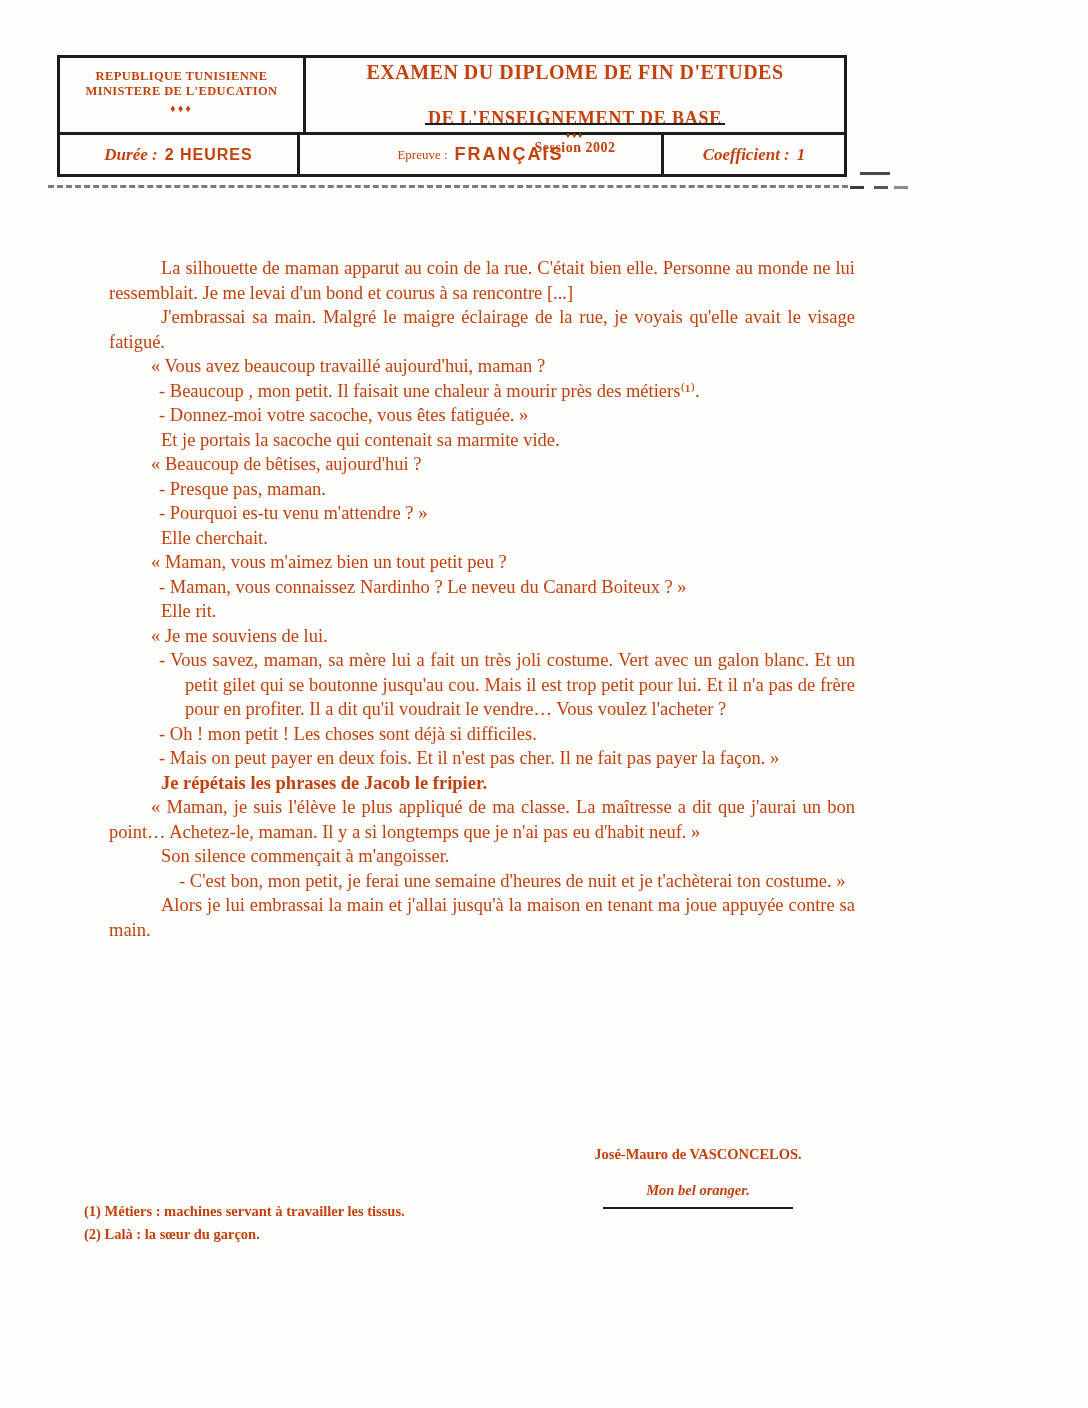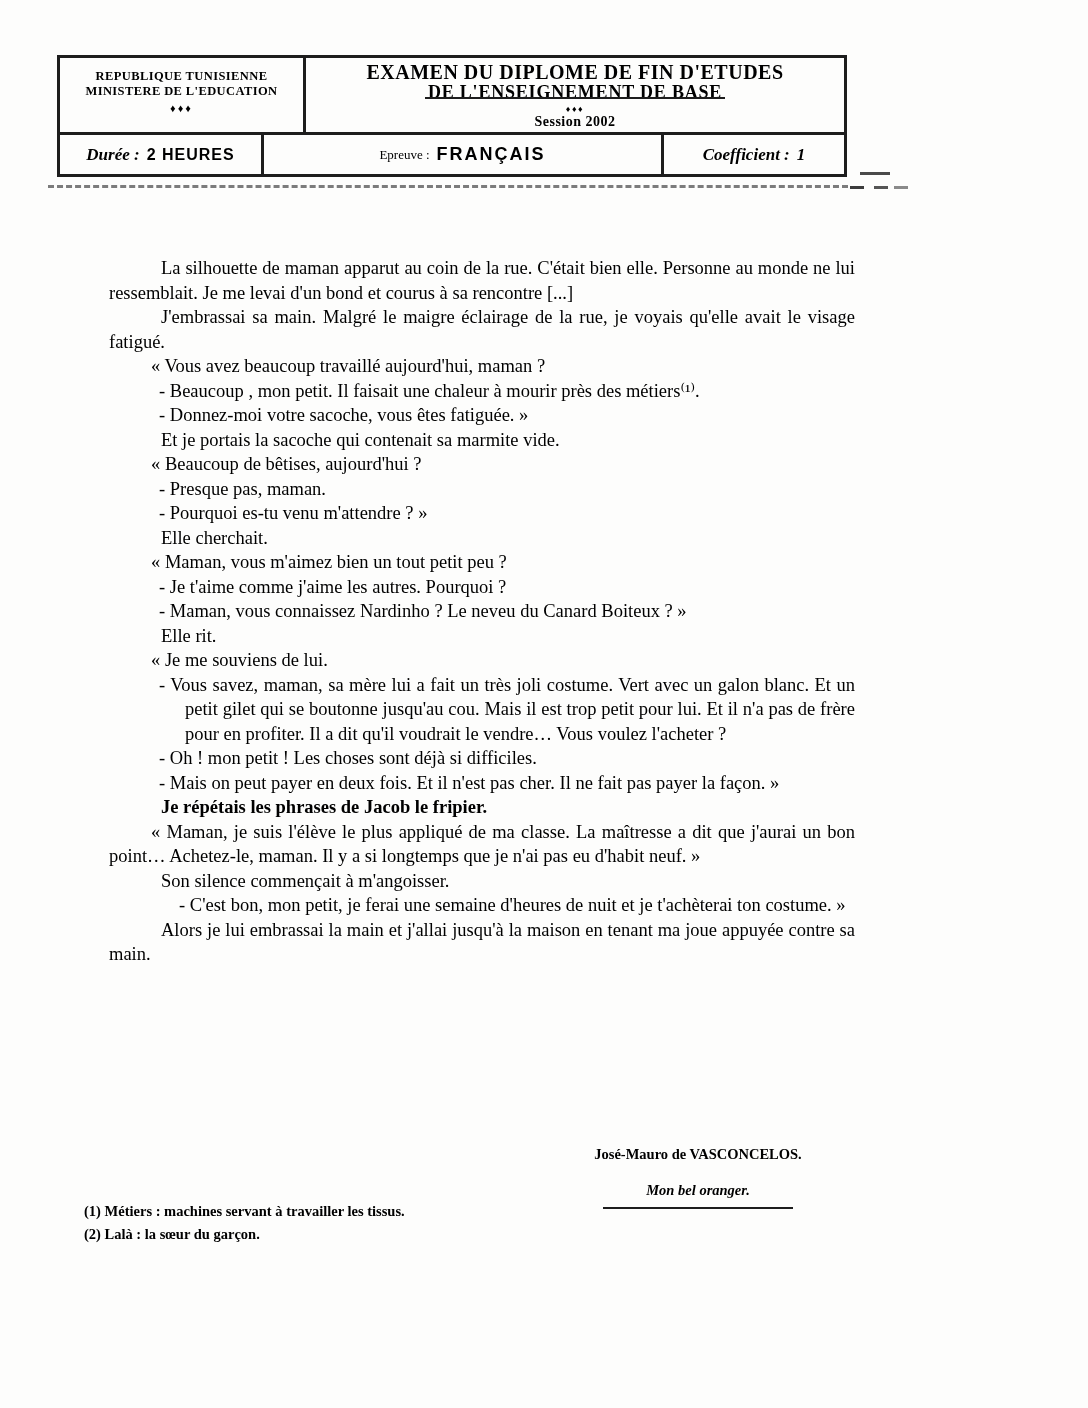--- a/index.html
+++ b/index.html
@@ -1,55 +1,55 @@
 <!DOCTYPE html>
 <html lang="fr"><head>
 <meta charset="utf-8">
 <style>
   html,body { margin:0; padding:0; background:#e9e9e7; }
   .page {
     position:relative;
     width:1088px; height:1408px;
     margin:0 auto;
     background:#fdfdfc;
-    color:#000000;
+    color:#c2410c;
     font-family:"Liberation Serif","DejaVu Serif",serif;
     overflow:hidden;
   }
 
   
   .exam-header {
     position:absolute; left:57px; top:55px; width:790px;
     border:3px solid #1d1d1d; box-sizing:border-box;
     background:#fdfdfc;
   }
   .hdr-top { display:flex; height:74px; border-bottom:3px solid #1d1d1d; }
   .hdr-left {
     width:246px; border-right:3px solid #1d1d1d; box-sizing:border-box;
     text-align:center; padding-top:11px;
   }
   .ml1, .ml2 { font-size:12.5px; font-weight:bold; letter-spacing:.4px; line-height:15px; }
   .orn { font-size:11px; letter-spacing:2px; margin-top:4px; line-height:10px; }
   .hdr-title { flex:1; text-align:center; padding-top:3px; }
   .t1 { font-size:20px; font-weight:bold; letter-spacing:.5px; line-height:22px; }
   .t2 { font-size:18px; font-weight:bold; letter-spacing:.8px; line-height:19px; }
-  .t2 .struck { position:relative; display:inline-block; }
+  .t2 .struck { position:relative; display:inline-block;margin-top:26px; }
   .t2 .struck::after {
     content:""; position:absolute; left:-3px; right:-3px; bottom:3px;
     height:2.5px; background:#1d1d1d;
   }
   .orn2 { font-size:9px; letter-spacing:1.5px; line-height:9px; margin-top:3px; }
   .session { font-size:14px; font-weight:bold; letter-spacing:.5px; line-height:15px; }
 
   .hdr-bottom { display:flex; height:39px; }
   .cell {
     display:flex; align-items:center; justify-content:center;
     box-sizing:border-box; white-space:nowrap;
   }
-  .c1 { width:204px; border-right:3px solid #1d1d1d; }
+  .c1 { width:240px; border-right:3px solid #1d1d1d; }
   .c2 { flex:1; border-right:3px solid #1d1d1d; }
   .c3 { width:180px; }
   .lbl-serif  { font-size:13px; }
   .lbl-italic { font-size:17px; font-style:italic; font-weight:bold; }
   .val-sans   { font-family:"Liberation Sans","DejaVu Sans",sans-serif; font-weight:bold; font-size:16px; letter-spacing:1px; margin-left:7px; }
   .val-sans-lg{ font-family:"Liberation Sans","DejaVu Sans",sans-serif; font-weight:bold; font-size:18px; letter-spacing:2px; margin-left:7px; }
   .val-italic { font-style:italic; font-weight:bold; font-size:17px; margin-left:7px; }
 
   
   .hdr-mark { position:absolute; left:860px; top:172px; width:30px; height:3px; background:#4a4a4a; }
@@ -129,21 +129,20 @@
       <p class="st-indent">J'embrassai sa main. Malgré le maigre éclairage de la rue, je voyais qu'elle avait le visage fatigué.</p>
       <p class="st-quote">« Vous avez beaucoup travaillé aujourd'hui, maman ?</p>
       <p class="st-dash">- Beaucoup , mon petit. Il faisait une chaleur à mourir près des métiers⁽¹⁾.</p>
       <p class="st-dash">- Donnez-moi votre sacoche, vous êtes fatiguée. »</p>
       <p class="st-indent">Et je portais la sacoche qui contenait sa marmite vide.</p>
       <p class="st-quote">« Beaucoup de bêtises, aujourd'hui ?</p>
       <p class="st-dash">- Presque pas, maman.</p>
       <p class="st-dash">- Pourquoi es-tu venu m'attendre ? »</p>
       <p class="st-indent">Elle cherchait.</p>
       <p class="st-quote">« Maman, vous m'aimez bien un tout petit peu ?</p>
-      <p class="st-dash">- Je t'aime comme j'aime les autres. Pourquoi ?</p>
       <p class="st-dash">- Maman, vous connaissez Nardinho ? Le neveu du Canard Boiteux ? »</p>
       <p class="st-indent">Elle rit.</p>
       <p class="st-quote">« Je me souviens de lui.</p>
       <p class="st-dash">- Vous savez, maman, sa mère lui a fait un très joli costume. Vert avec un galon blanc. Et un petit gilet qui se boutonne jusqu'au cou. Mais il est trop petit pour lui. Et il n'a pas de frère pour en profiter. Il  a dit qu'il voudrait le vendre… Vous voulez l'acheter ?</p>
       <p class="st-dash">- Oh ! mon petit ! Les choses sont déjà si difficiles.</p>
       <p class="st-dash">- Mais on peut payer en deux fois. Et il n'est pas cher. Il ne fait pas payer la façon. »</p>
       <p class="st-indent heavy">Je répétais les phrases de Jacob le fripier.</p>
       <p class="st-quote">« Maman, je suis l'élève le plus appliqué de ma classe. La maîtresse a dit que j'aurai un bon point… Achetez-le, maman. Il y a si longtemps que je n'ai pas eu d'habit neuf. »</p>
       <p class="st-indent">Son silence commençait à m'angoisser.</p>
       <p class="st-dash2">- C'est bon, mon petit, je ferai une semaine  d'heures de nuit et je t'achèterai ton costume. »</p>

